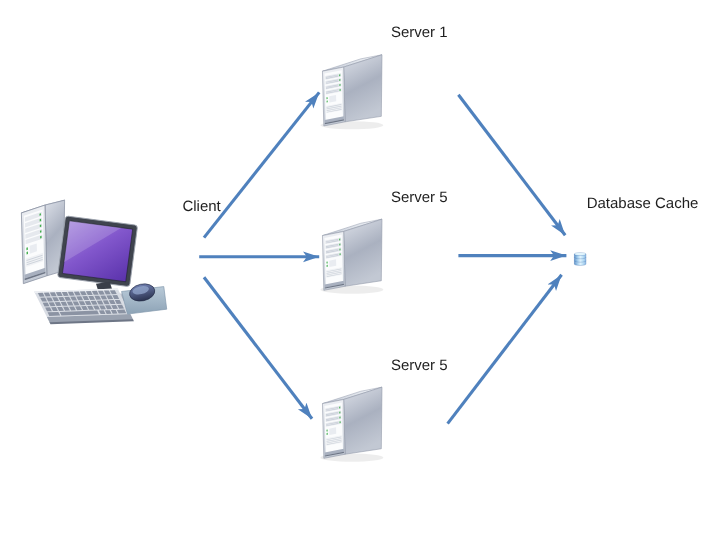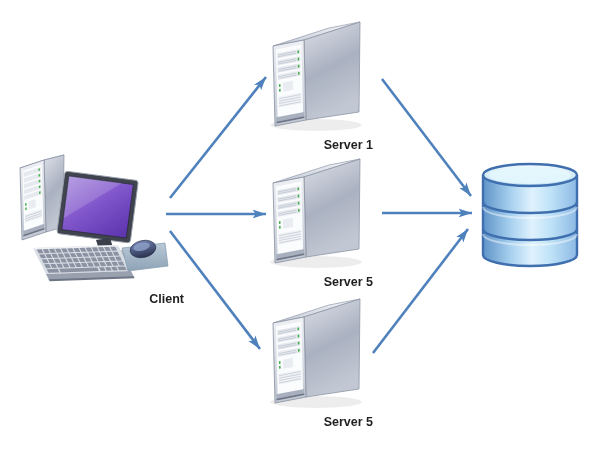--- a/index.html
+++ b/index.html
@@ -2,31 +2,31 @@
 <html><head>
 <meta charset="utf-8">
 <title>Diagram</title>
 <style>
   html,body{margin:0;padding:0;background:#ffffff;}
   .stage{
     position:relative;width:600px;height:450px;background:#ffffff;
     font-family:"Liberation Sans", sans-serif;overflow:hidden;
   }
   .arrows{position:absolute;left:0;top:0;width:600px;height:450px;pointer-events:none;}
-  .node{position:absolute;margin:0;display:flex;flex-direction:column;align-items:flex-end;font-weight:bold;}
+  .node{position:absolute;margin:0;display:flex;flex-direction:row;align-items:flex-start;}
   .node svg{display:block;}
   .node .label{
     font-size:12.5px;line-height:14px;color:#1f1f1f;text-align:center;white-space:nowrap;
   }
   .n-client {left:8px;  top:148px;width:176px;}
   .n-server1{left:263px;top:18px; width:110px;}
   .n-server2{left:263px;top:155px;width:110px;}
   .n-server3{left:263px;top:295px;width:110px;}
   .n-db     {left:478px;top:158px;width:104px;}
-  .n-client .label{margin-top:0px;}
+  .n-client .label{margin-top:17px;}
   .n-server1 .label,.n-server2 .label,.n-server3 .label{margin-top:2px;}
   .n-db .label{margin-top:4px;}
   .defs-holder{position:absolute;width:0;height:0;overflow:hidden;}
 </style>
 </head>
 <body>
 
 <svg class="defs-holder" aria-hidden="true">
   <defs>
     <linearGradient id="gTop" x1="0" y1="0" x2="0" y2="1">
@@ -264,15 +264,16 @@
   <figure class="node n-db">
     <svg width="104" height="116" viewBox="0 0 104 116">
       <path d="M 5,17 L 5,97 A 47,11 0 0 0 99,97 L 99,17" fill="url(#gDbBody)" stroke="#3f6fae" stroke-width="2.4" stroke-linejoin="round"></path>
       <path d="M 5,44 A 47,11 0 0 0 99,44" fill="none" stroke="#3f6fae" stroke-width="2.4"></path>
       <path d="M 5,71 A 47,11 0 0 0 99,71" fill="none" stroke="#3f6fae" stroke-width="2.4"></path>
       <path d="M 5,49 A 47,11 0 0 0 99,49" fill="none" stroke="#ffffff" stroke-width="2" opacity="0.45"></path>
       <path d="M 5,76 A 47,11 0 0 0 99,76" fill="none" stroke="#ffffff" stroke-width="2" opacity="0.45"></path>
       <ellipse cx="52" cy="17" rx="47" ry="11" fill="url(#gDbTop)" stroke="#3f6fae" stroke-width="2.4"></ellipse>
       <ellipse cx="52" cy="17.5" rx="41" ry="8.5" fill="#e4f7fd" opacity="0.9"></ellipse>
     </svg>
+    <figcaption class="label">Database Cache</figcaption>
   </figure>
 
 </div>
 
 </body></html>

